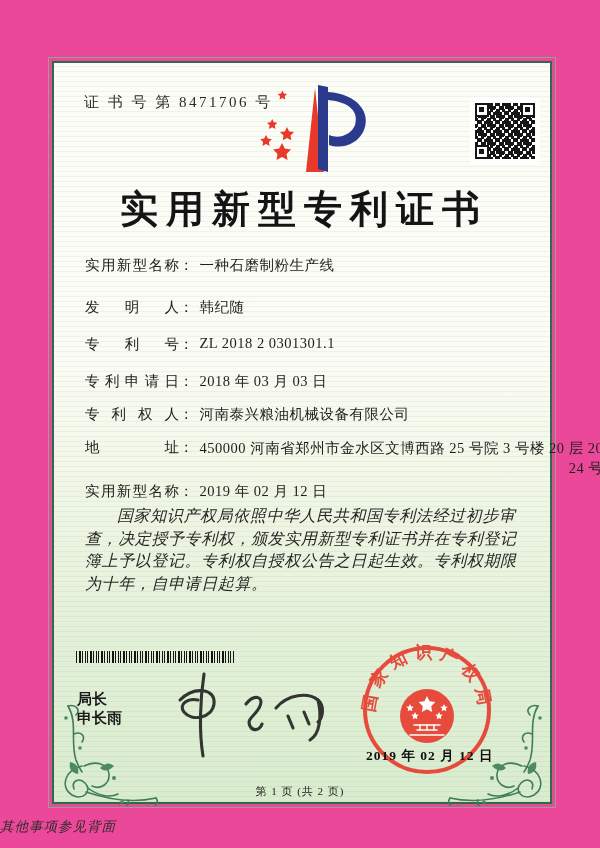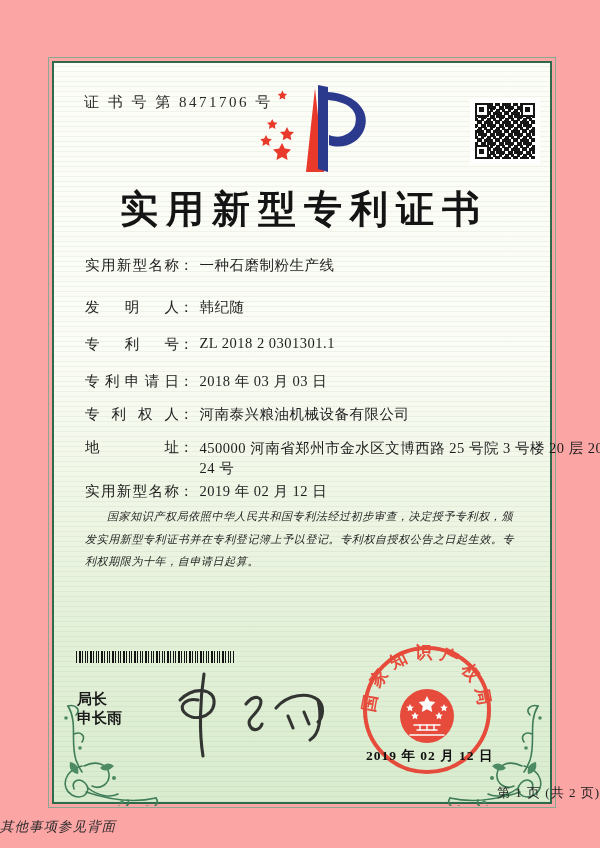--- a/index.html
+++ b/index.html
@@ -1,19 +1,19 @@
 <!DOCTYPE html>
 <html><head>
 <meta charset="utf-8">
 <style>
   * { margin:0; padding:0; box-sizing:border-box; }
   html,body { background:#ffffff; }
   .page {
     position:relative; width:600px; height:848px; margin:0 auto;
-    background:#fca5a5; overflow:hidden;
+    background:#ec4899; overflow:hidden;
     font-family:"Liberation Serif","DejaVu Serif",serif; color:#1e1e1e;
   }
   
   .frame {
     position:absolute; left:48px; top:57px; width:508px; height:751px;
     border:1px solid #87a892; padding:3px; z-index:0;
   }
   .frame-inner {
     width:100%; height:100%; border:2px solid #2e6b4c;
     background:
@@ -53,28 +53,28 @@
     letter-spacing:8px; padding-left:8px; color:#141414;
   }
   
   .fields { position:absolute; left:85px; top:256px; width:437px; font-size:14.5px; }
   .frow { position:absolute; left:0; white-space:nowrap; }
   .flabel {
     display:inline-block; width:94px; text-align:justify; text-align-last:justify;
     vertical-align:top; color:#222;
   }
   .fcolon { display:inline-block; vertical-align:top; margin-right:6px; }
-  .fval { display:inline-block; vertical-align:top; letter-spacing:0.5px; white-space:normal; }
+  .fval { display:inline-block; vertical-align:top; letter-spacing:0.5px; white-space:normal;text-align:right; }
   .fval .vline { display:block; line-height:20px; }
   .pair2 { position:absolute; left:247px; top:0; white-space:nowrap; }
   .pair2 .flabel { width:80px; }
   
   .paras {
     position:absolute; left:85px; top:505px; width:437px;
-    font-size:11px; line-height:22.5px; font-style:italic; color:#262626;
+    font-size:16px; line-height:22.5px; font-style:italic; color:#262626;
     letter-spacing:0.6px;
   }
   .paras p { text-indent:2em; }
   
   .barcode {
     position:absolute; left:76px; top:651px; width:158px; height:12px;
     background:repeating-linear-gradient(90deg,
       #151515 0 1px, rgba(0,0,0,0) 1px 3px,
       #151515 3px 5px, rgba(0,0,0,0) 5px 6px,
       #151515 6px 7px, rgba(0,0,0,0) 7px 9px,
@@ -90,21 +90,21 @@
   .signature { position:absolute; left:158px; top:660px; }
   
   .seal { position:absolute; left:352px; top:638px; mix-blend-mode:multiply; opacity:0.92; }
   .seal-date {
     position:absolute; left:366px; top:747px; z-index:3;
     font-size:13.5px; font-weight:700; letter-spacing:1px; color:#111;
   }
   
   .page-info {
     position:absolute; left:0; top:784px; width:100%;
-    text-align:right; font-size:13px; letter-spacing:1px; color:#222;
+    text-align:center; font-size:11px; letter-spacing:1px; color:#222;
   }
   .back-note {
     position:absolute; left:0; top:818px; width:100%;
     text-align:left; font-size:13.5px; font-style:italic; color:#2c2c2c;
     letter-spacing:1px;
   }
 </style>
 </head>
 <body>
 

